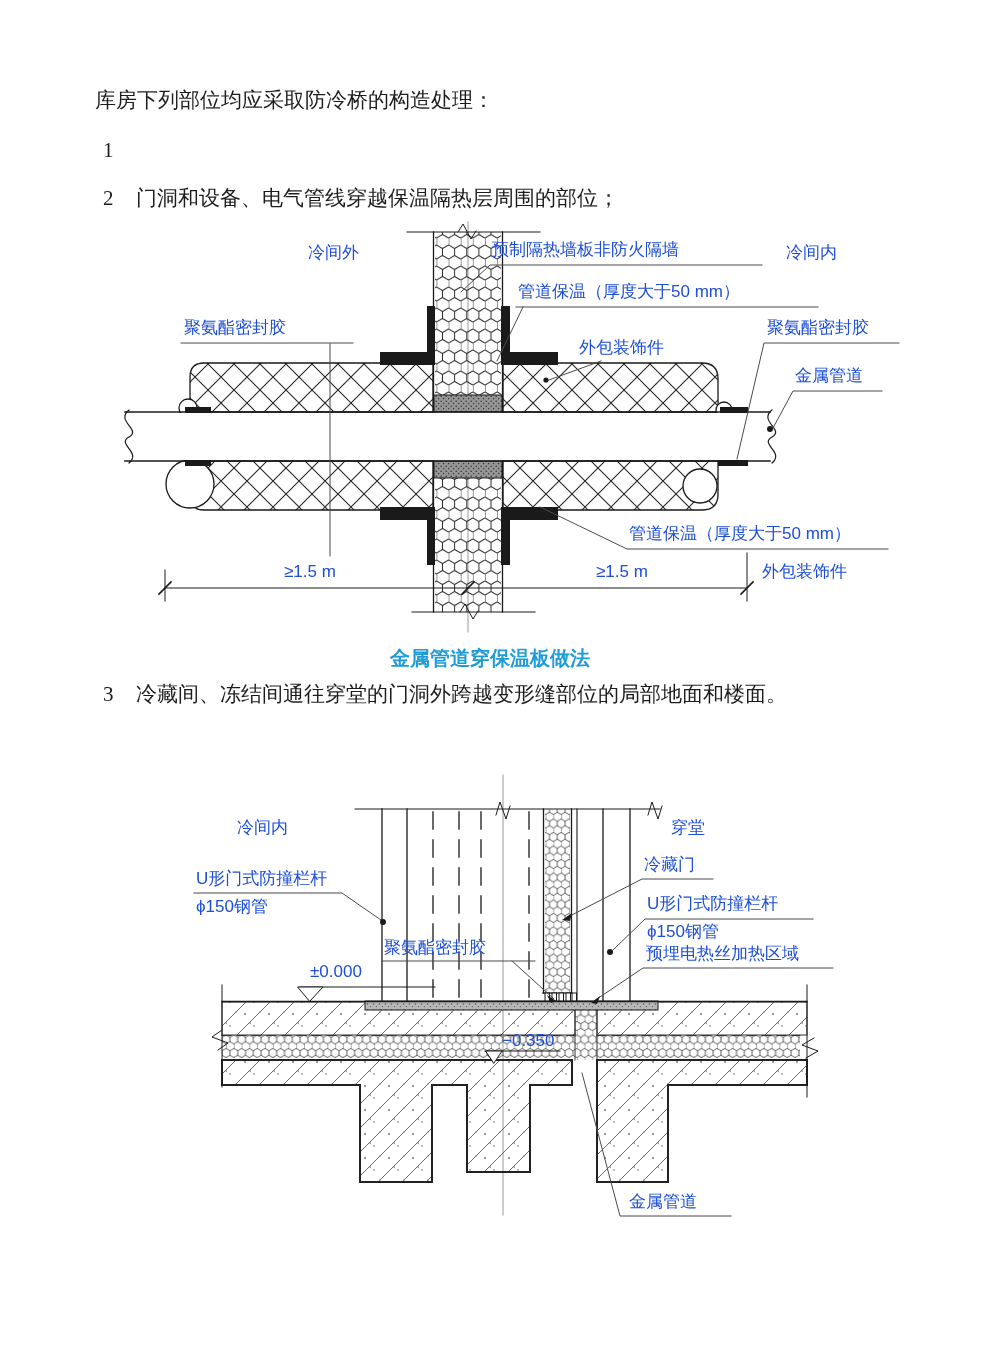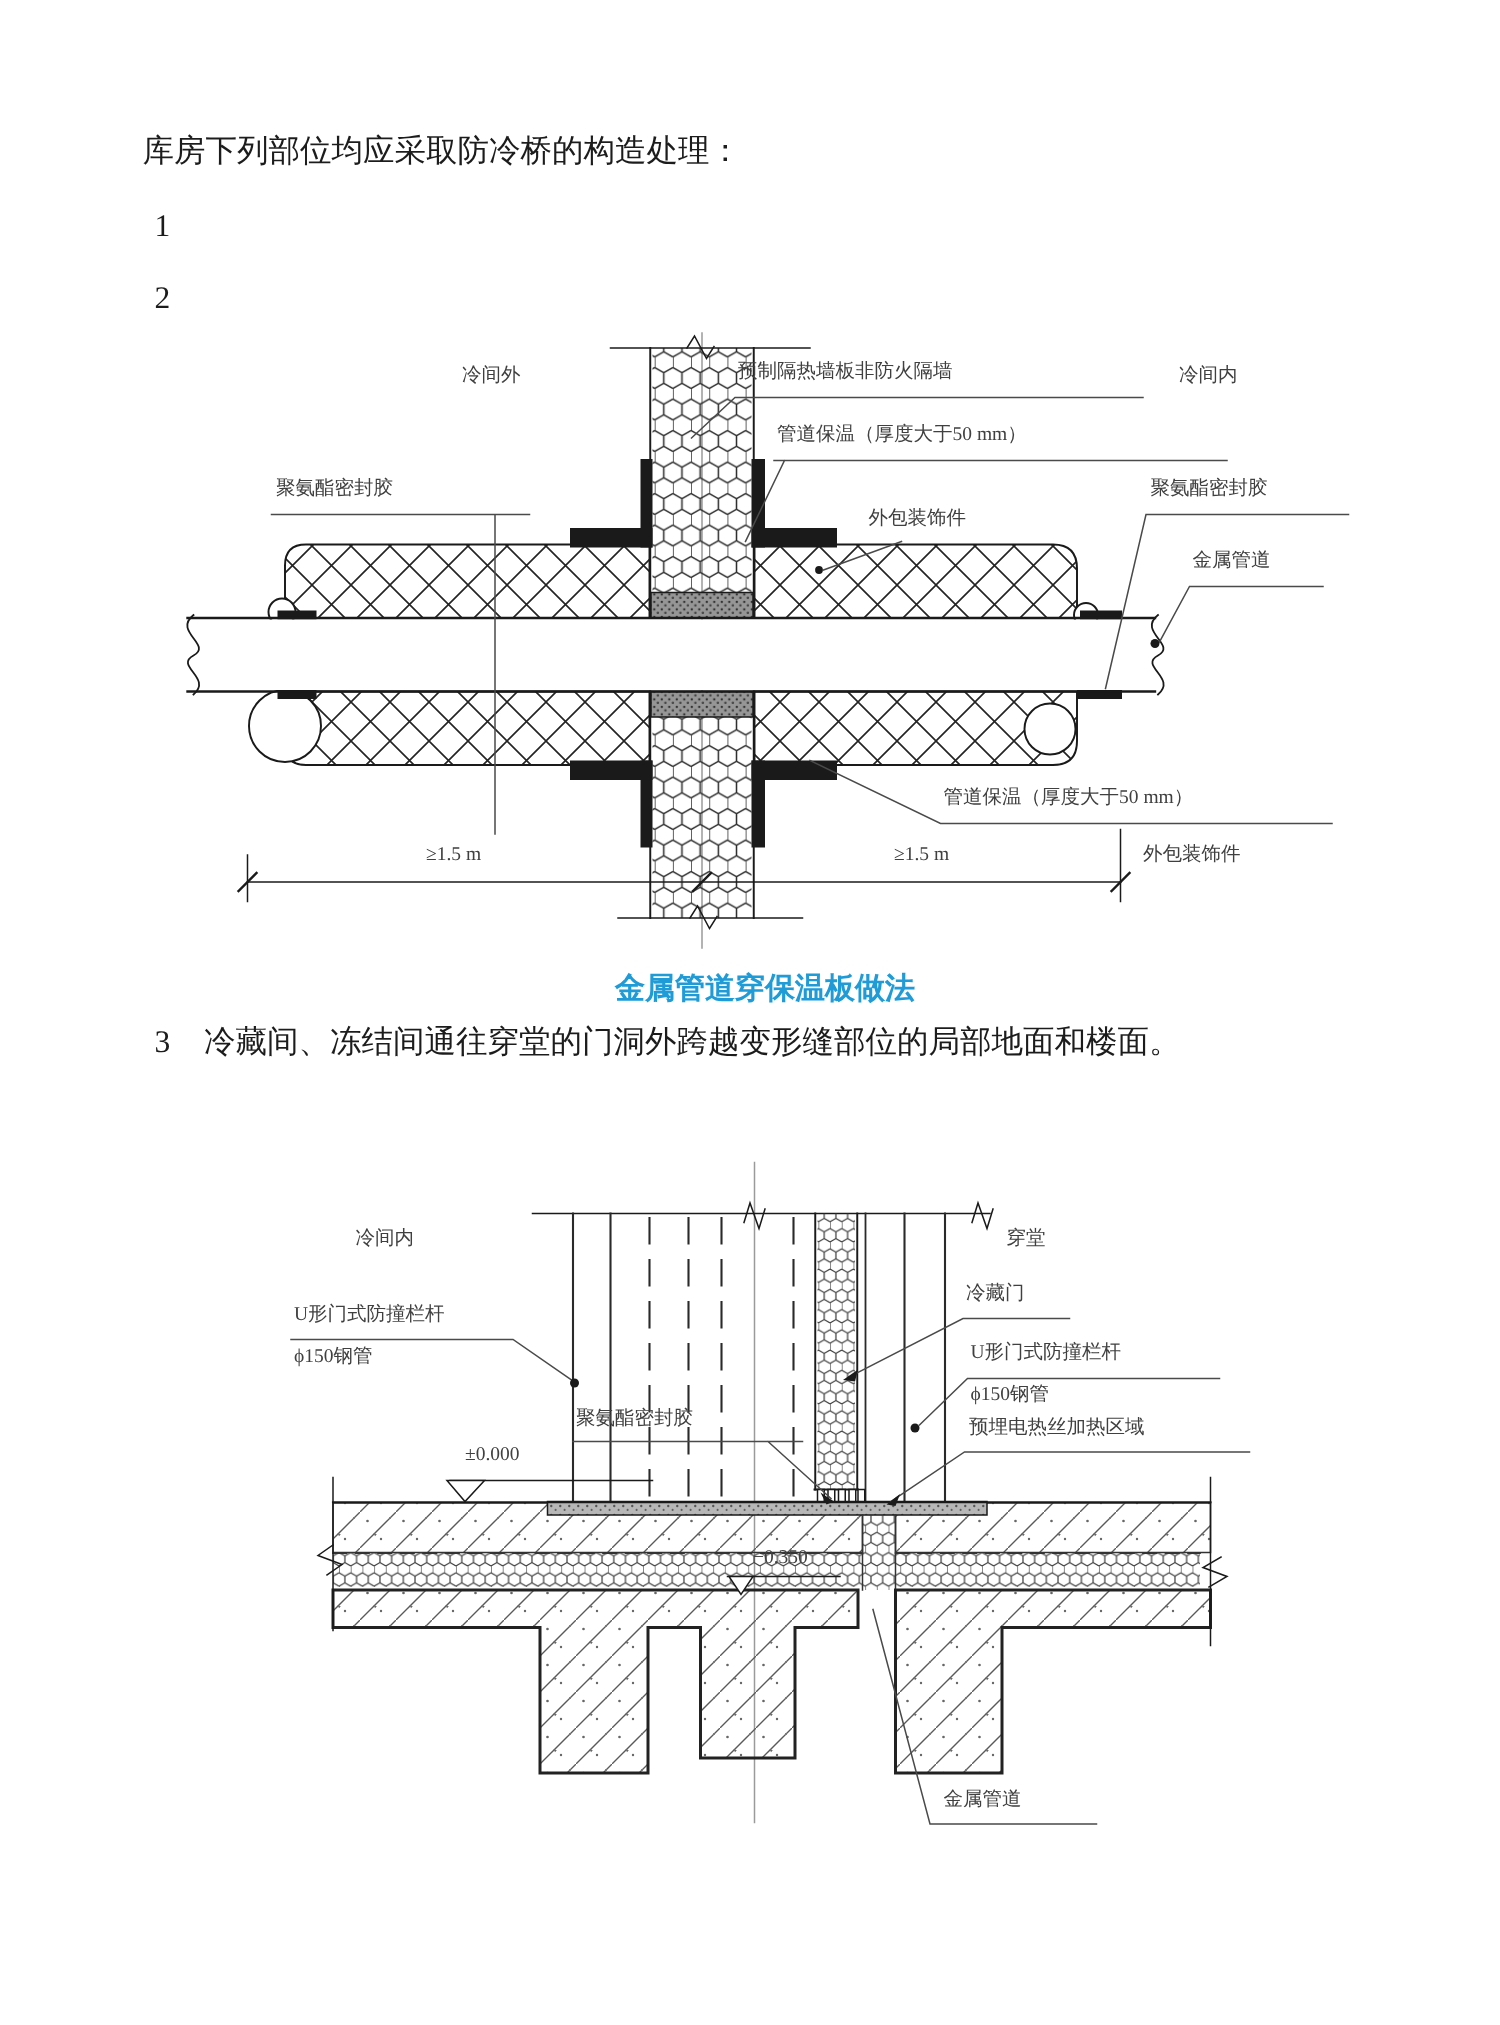--- a/index.html
+++ b/index.html
@@ -1,24 +1,24 @@
 <!DOCTYPE html>
 <html><head>
 <meta charset="utf-8">
 <style>
   html,body{margin:0;padding:0;background:#ffffff;}
   #page{position:relative;width:1000px;height:1350px;background:#fff;overflow:hidden;
         font-family:"Liberation Serif", serif;}
   #art{position:absolute;left:0;top:0;z-index:1;}
   .txt{position:absolute;color:#1c1c1c;font-size:21px;line-height:1.2;white-space:nowrap;z-index:2;
        font-family:"Liberation Serif", serif;}
-  .lbl{position:absolute;color:#404040;font-size:13px;line-height:1.15;white-space:nowrap;z-index:3;
-       font-family:Liberation Serif, serif;font-weight:500;}
+  .lbl{position:absolute;color:#1d4ed8;font-size:17px;line-height:1.15;white-space:nowrap;z-index:3;
+       font-family:Liberation Sans, sans-serif;font-weight:500;}
   .cap{position:absolute;color:#1F9CD8;font-size:20px;font-weight:bold;z-index:3;width:240px;
-       text-align:center;white-space:nowrap;font-family:"Liberation Serif", serif;}
+       white-space:nowrap;font-family:"Liberation Serif", serif;}
 </style>
 </head>
 <body>
 
 <div id="page">
 
   <svg id="art" width="1000" height="1350" viewBox="0 0 1000 1350">
     <defs>
       <pattern id="hexBig" width="12.124" height="21" patternUnits="userSpaceOnUse">
         <path d="M6.062,-3.5 L6.062,3.5 L0,7 L0,14 L6.062,17.5 L6.062,24.5 M6.062,3.5 L12.124,7 M12.124,14 L6.062,17.5" fill="none" stroke="#2b2b2b" stroke-width="1"></path>
@@ -217,20 +217,21 @@
         <polygon points="562,920 572,913 570,921"></polygon>
         <polygon points="556,1001 547,995 551,1003"></polygon>
         <polygon points="591,1003 600,996 597,1004"></polygon>
       </g>
     </g>
   </svg>
 
   <div class="txt" style="left:95px;top:88px">库房下列部位均应采取防冷桥的构造处理：</div>
   <div class="txt" style="left:103px;top:138px">1</div>
   <div class="txt" style="left:103px;top:186px">2</div>
+  <div class="txt" style="left:136px;top:186px">门洞和设备、电气管线穿越保温隔热层周围的部位；</div>
   <div class="txt" style="left:103px;top:682px">3</div>
   <div class="txt" style="left:136px;top:682px">冷藏间、冻结间通往穿堂的门洞外跨越变形缝部位的局部地面和楼面。</div>
 
   <div class="lbl" style="left:308px;top:243px">冷间外</div>
   <div class="lbl" style="left:492px;top:240px">预制隔热墙板非防火隔墙</div>
   <div class="lbl" style="left:786px;top:243px">冷间内</div>
   <div class="lbl" style="left:518px;top:282px">管道保温（厚度大于50 mm）</div>
   <div class="lbl" style="left:184px;top:318px">聚氨酯密封胶</div>
   <div class="lbl" style="left:579px;top:338px">外包装饰件</div>
   <div class="lbl" style="left:767px;top:318px">聚氨酯密封胶</div>

